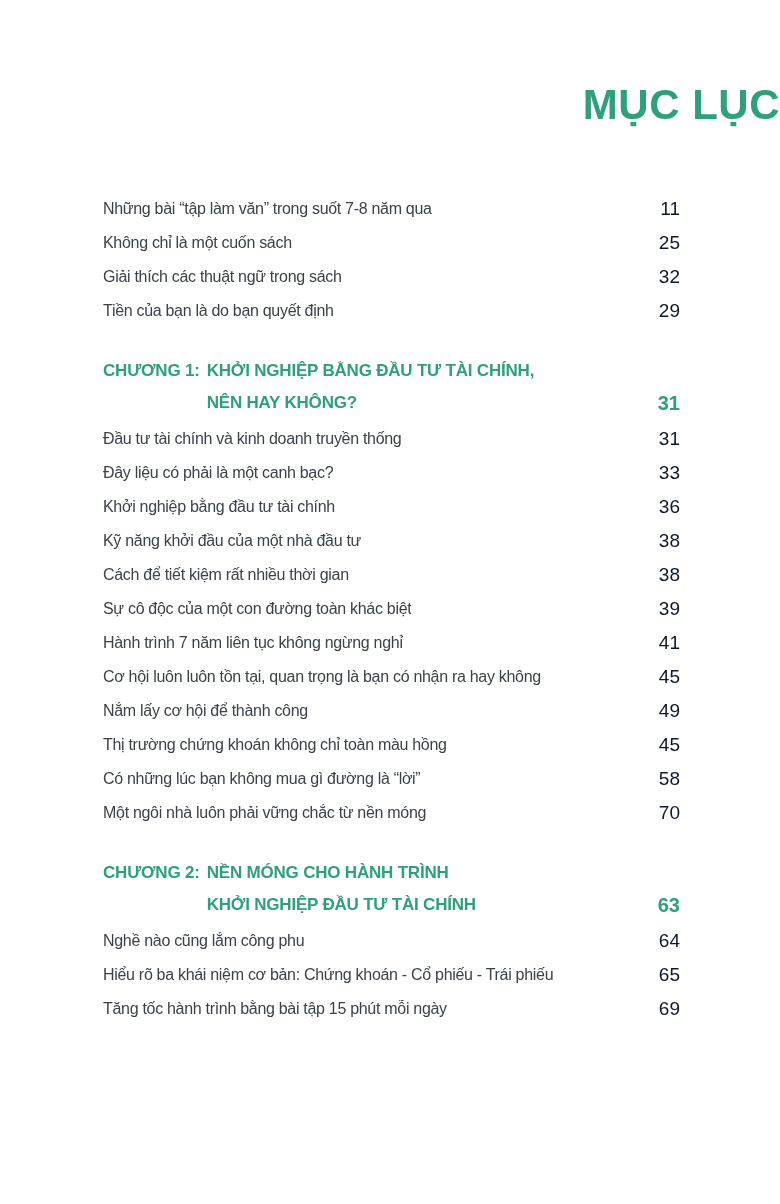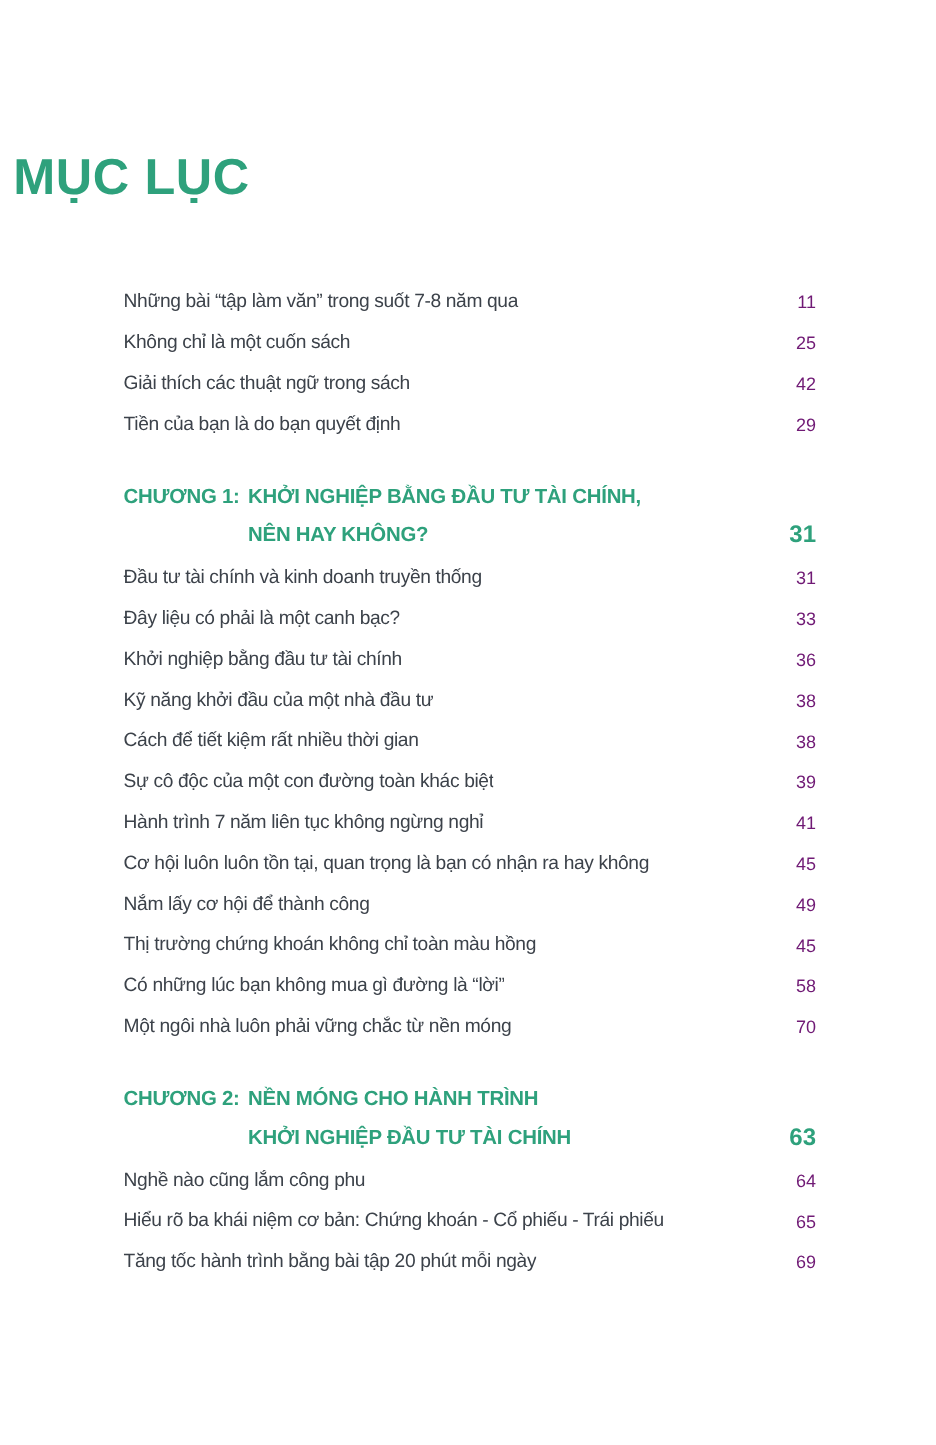--- a/index.html
+++ b/index.html
@@ -10,23 +10,23 @@
   .page {
     position: relative;
     width: 780px;
     height: 1204px;
     background: #ffffff;
     font-family: "Liberation Sans", sans-serif;
     overflow: hidden;
     box-sizing: border-box;
   }
   .title {
-    margin: 11px;
-    padding-top: 112px;
-    text-align: left;
+    margin: 0;
+    padding-top: 80px;
+    text-align: right;
     font-size: 42px;
     line-height: 50px;
     font-weight: 700;
     letter-spacing: 0.5px;
     color: #2ea17c;
   }
   .toc {
     margin: 62px 100px 0 103px; 
   }
   .toc-row {
@@ -36,22 +36,22 @@
     height: 34px;
     white-space: nowrap;
   }
   .toc-label {
     font-size: 16px;
     letter-spacing: -0.3px;
     color: #3c424a;
     overflow: hidden;
   }
   .toc-page {
-    font-size: 15px;
-    color: #701a75;
+    font-size: 19px;
+    color: #0f172a;
     flex-shrink: 0;
     padding-left: 12px;
   }
   .chapter {
     display: flex;
     justify-content: space-between;
     align-items: flex-end;
     margin-top: 27px;
     margin-bottom: 3px;
     white-space: nowrap;
@@ -87,21 +87,21 @@
       <div class="toc-row">
         <span class="toc-label">Những bài “tập làm văn” trong suốt 7-8 năm qua</span>
         <span class="toc-page">11</span>
       </div>
       <div class="toc-row">
         <span class="toc-label">Không chỉ là một cuốn sách</span>
         <span class="toc-page">25</span>
       </div>
       <div class="toc-row">
         <span class="toc-label">Giải thích các thuật ngữ trong sách</span>
-        <span class="toc-page">42</span>
+        <span class="toc-page">32</span>
       </div>
       <div class="toc-row">
         <span class="toc-label">Tiền của bạn là do bạn quyết định</span>
         <span class="toc-page">29</span>
       </div>
       <div class="chapter">
         <div class="chapter-left">
           <span class="chapter-prefix">CHƯƠNG 1:</span>
           <span class="chapter-line1">KHỞI NGHIỆP BẰNG ĐẦU TƯ TÀI CHÍNH,</span>
           <span class="chapter-line2">NÊN HAY KHÔNG?</span>
@@ -166,17 +166,17 @@
       </div>
       <div class="toc-row">
         <span class="toc-label">Nghề nào cũng lắm công phu</span>
         <span class="toc-page">64</span>
       </div>
       <div class="toc-row">
         <span class="toc-label">Hiểu rõ ba khái niệm cơ bản: Chứng khoán - Cổ phiếu - Trái phiếu</span>
         <span class="toc-page">65</span>
       </div>
       <div class="toc-row">
-        <span class="toc-label">Tăng tốc hành trình bằng bài tập 20 phút mỗi ngày</span>
+        <span class="toc-label">Tăng tốc hành trình bằng bài tập 15 phút mỗi ngày</span>
         <span class="toc-page">69</span>
       </div>
     </div>
 </div>
 
 </body></html>

